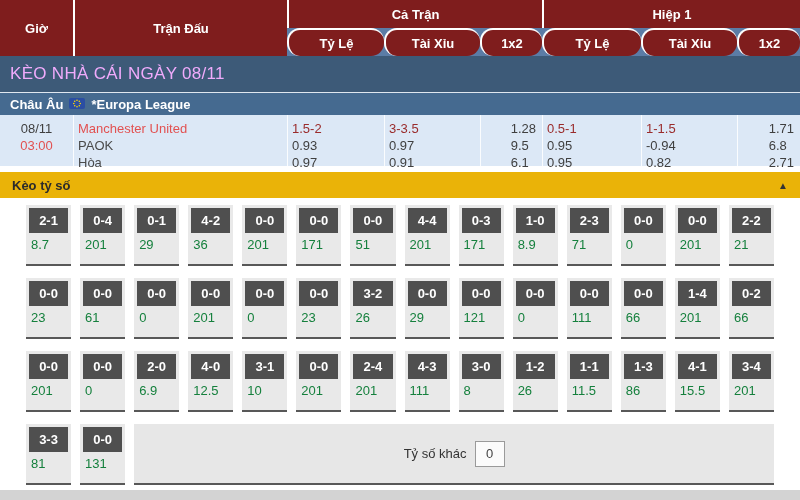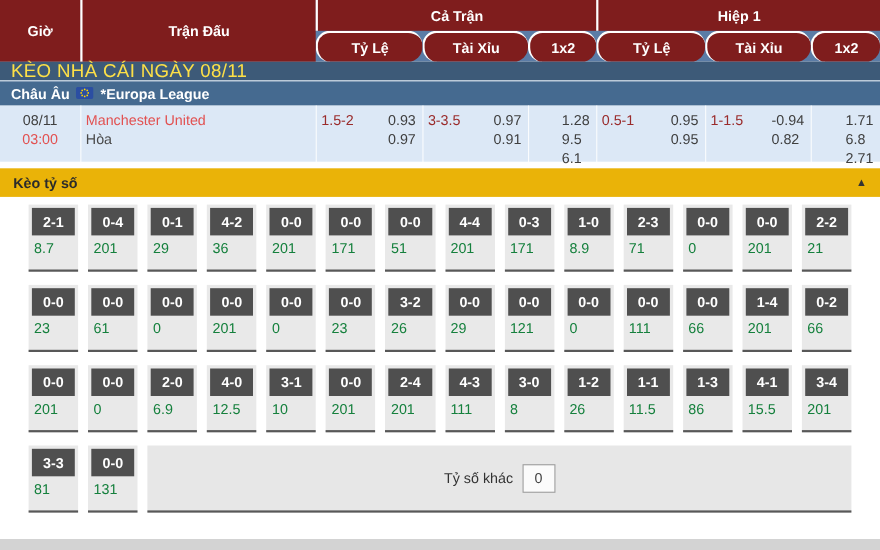--- a/index.html
+++ b/index.html
@@ -11,37 +11,37 @@
   .hdr { background:#5b7ca6; }
   .hdr-cell { background:#7f1d1d; color:#fff; font-size:13px; font-weight:700;
               display:flex; align-items:center; justify-content:center; height:100%; }
   .hdr-row1 { height:28px; } .hdr-row2 { height:28px; }
   .hdr .sep-l { border-left:2px solid #fff; }
   .hdr .sep-t { border-top:2px solid #fff;border-radius:13px; }
   .hdr-span { grid-row:1 / 3; }
   .hdr-group3 { grid-column:span 3; }
 
   
-  .banner { height:17px; background:#3d5a78; color:#fde047; font-size:17px;
+  .banner { height:36px; background:#3d5a78; color:#f0abfc; font-size:17px;
             display:flex; align-items:center; padding-left:10px; letter-spacing:.3px; }
   .league { height:23px; background:#456a90; border-top:1px solid #dfe7f0; color:#fff;
             font-size:13px; font-weight:700; display:flex; align-items:center; gap:6px; padding-left:10px; }
   .eu-flag { display:inline-block; }
 
   
   .match-row { height:51px; background:#dce8f6; }
   .m-cell { padding-top:5px; font-size:13px; line-height:17px; border-left:1px solid rgba(255,255,255,.85); }
   .m-cell:first-child { border-left:none; }
   .m-time { text-align:center; }
   .m-time .date { color:#3f3f3f; }
   .m-time .time { color:#e25151; }
   .m-teams { padding-left:4px; }
   .m-teams .home { color:#e25151; }
   .m-teams .away, .m-teams .draw { color:#4a4a4a; }
-  .m-odds { display:flex; justify-content:space-between; padding:5px 6px 0 4px; }
+  .m-odds { display:flex; justify-content:space-between; padding:5px 6px 0 4px;flex-direction:column; }
   .m-odds .line { color:#9a2b2b; }
   .m-odds .vals, .m-1x2 .vals { color:#3f3f3f; }
   .m-odds .vals div, .m-1x2 .vals div { line-height:17px; }
   .m-1x2 { padding:5px 6px 0 4px; display:flex; justify-content:flex-end; }
 
   
   .section-bar { margin-top:6px; height:26px; background:#eab308; display:flex;
                  align-items:center; justify-content:space-between; padding:0 12px;
                  font-size:13px; font-weight:700; color:#2b2b2b; }
   .collapse { font-size:10px; color:#333; cursor:pointer; }
@@ -103,20 +103,21 @@
     <span>*Europa League</span>
   </div>
 
   <div class="odds-grid match-row">
     <div class="m-cell m-time">
       <div class="date">08/11</div>
       <div class="time">03:00</div>
     </div>
     <div class="m-cell m-teams">
       <div class="home">Manchester United</div>
+      <div class="away">PAOK</div>
       <div class="draw">Hòa</div>
     </div>
     <div class="m-cell m-odds">
       <span class="line">1.5-2</span>
       <span class="vals">
         <div>0.93</div>
         <div>0.97</div>
       </span>
     </div>
     <div class="m-cell m-odds">

